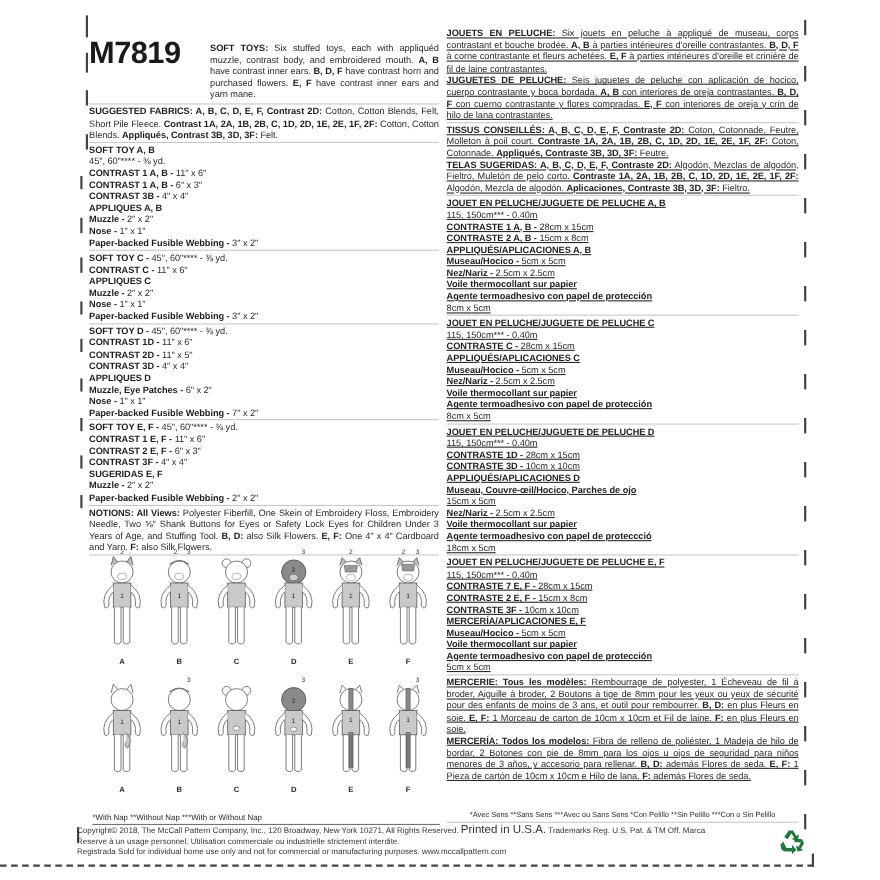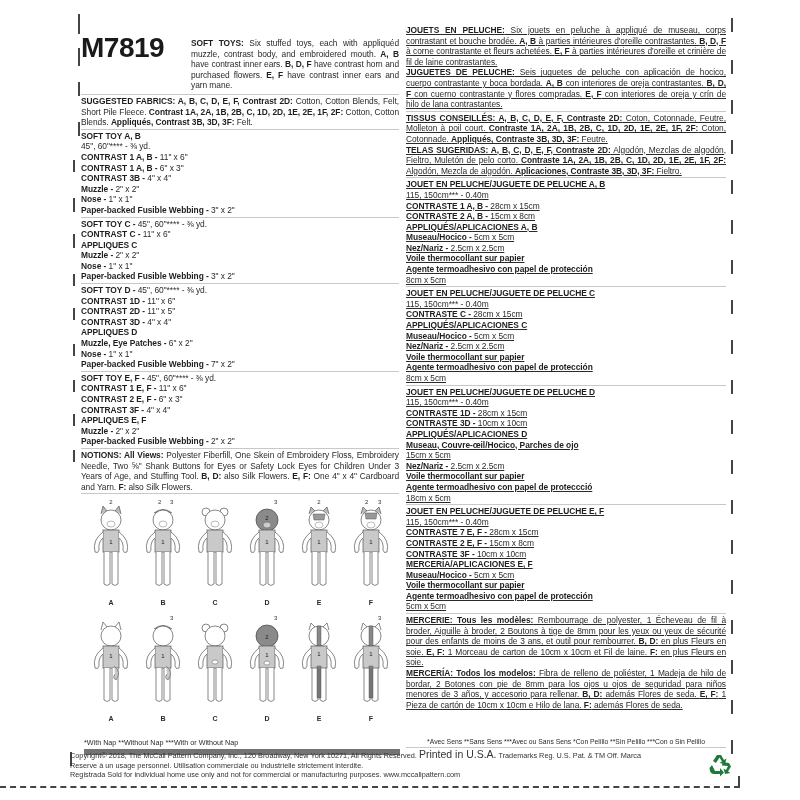--- a/index.html
+++ b/index.html
@@ -14,21 +14,21 @@
   .row{white-space:nowrap;}
   .title-wrap{display:flex;align-items:flex-start;}
   .style-num{font-size:28px;font-weight:bold;line-height:36px;letter-spacing:-0.5px;color:#1a1a1a;width:110px;margin-top:16px;}
   .desc{flex:1;text-align:justify;margin-top:24px;}
   .cut-mark{position:absolute;width:2px;background:#444;}
   .illus{position:absolute;left:84px;top:496px;width:316px;height:238px;}
   .illus-row{position:absolute;left:0;width:316px;height:110px;}
   .toy{position:absolute;width:46px;height:110px;}
   .toy svg{width:46px;height:96px;display:block;}
   .toy-label{position:absolute;bottom:0;left:0;width:46px;text-align:center;font-size:7px;font-weight:bold;}
-  .nap-note{position:absolute;left:84px;top:738px;width:316px;font-size:7.2px;border-bottom:6px solid #737373;padding-bottom:2px;}
+  .nap-note{position:absolute;left:84px;top:738px;width:316px;font-size:7.2px;border-bottom:1px solid #737373;padding-bottom:2px;}
   .nap-note-r{position:absolute;left:406px;top:738px;width:320px;font-size:6.8px;border-bottom:1px solid #c8c8c8;padding-bottom:2px;text-align:center;}
   .footer{position:absolute;left:70px;top:750px;width:640px;text-align:left;font-size:7.3px;line-height:9.5px;color:#333;}
   .footer .big{font-size:10.5px;}
   .recycle{position:absolute;left:708px;top:752px;width:26px;height:26px;}
   .dash-line{position:absolute;left:0;top:786px;width:740px;height:1px;border-top:2px dashed #444;}
   .dash-end{position:absolute;left:738px;top:776px;width:2px;height:12px;background:#444;}
 </style>
 </head>
 <body>
 
@@ -79,20 +79,21 @@
     <div class="sec just">
       <b>SUGGESTED FABRICS: A, B, C, D, E, F, Contrast 2D:</b><span> Cotton, Cotton Blends, Felt, Short Pile Fleece. </span><b>Contrast 1A, 2A, 1B, 2B, C, 1D, 2D, 1E, 2E, 1F, 2F:</b><span> Cotton, Cotton Blends. </span><b>Appliqués, Contrast 3B, 3D, 3F:</b><span> Felt.</span>
     </div>
 
     <div class="sec">
       <div class="row b">SOFT TOY A, B</div>
       <div class="row">45", 60"**** - ⅜ yd.</div>
       <div class="row"><b>CONTRAST 1 A, B - </b><span>11" x 6"</span></div>
       <div class="row"><b>CONTRAST 1 A, B - </b><span>6" x 3"</span></div>
       <div class="row"><b>CONTRAST 3B - </b><span>4" x 4"</span></div>
+      <div class="row b">APPLIQUES A, B</div>
       <div class="row"><b>Muzzle - </b><span>2" x 2"</span></div>
       <div class="row"><b>Nose - </b><span>1" x 1"</span></div>
       <div class="row"><b>Paper-backed Fusible Webbing - </b><span>3" x 2"</span></div>
     </div>
 
     <div class="sec">
       <div class="row"><b>SOFT TOY C - </b><span>45", 60"**** - ⅜ yd.</span></div>
       <div class="row"><b>CONTRAST C - </b><span>11" x 6"</span></div>
       <div class="row b">APPLIQUES C</div>
       <div class="row"><b>Muzzle - </b><span>2" x 2"</span></div>
@@ -109,21 +110,21 @@
       <div class="row"><b>Muzzle, Eye Patches - </b><span>6" x 2"</span></div>
       <div class="row"><b>Nose - </b><span>1" x 1"</span></div>
       <div class="row"><b>Paper-backed Fusible Webbing - </b><span>7" x 2"</span></div>
     </div>
 
     <div class="sec">
       <div class="row"><b>SOFT TOY E, F - </b><span>45", 60"**** - ⅜ yd.</span></div>
       <div class="row"><b>CONTRAST 1 E, F - </b><span>11" x 6"</span></div>
       <div class="row"><b>CONTRAST 2 E, F - </b><span>6" x 3"</span></div>
       <div class="row"><b>CONTRAST 3F - </b><span>4" x 4"</span></div>
-      <div class="row b">APPLIQUES E, F</div>
+      <div class="row b">SUGERIDAS E, F</div>
       <div class="row"><b>Muzzle - </b><span>2" x 2"</span></div>
       <div class="row"><b>Paper-backed Fusible Webbing - </b><span>2" x 2"</span></div>
     </div>
 
     <div class="sec just">
       <b>NOTIONS: All Views:</b><span> Polyester Fiberfill, One Skein of Embroidery Floss, Embroidery Needle, Two ⅝" Shank Buttons for Eyes or Safety Lock Eyes for Children Under 3 Years of Age, and Stuffing Tool. </span><b>B, D:</b><span> also Silk Flowers. </span><b>E, F:</b><span> One 4" x 4" Cardboard and Yarn. </span><b>F:</b><span> also Silk Flowers.</span>
     </div>
   </div>
 
   <div class="illus">

